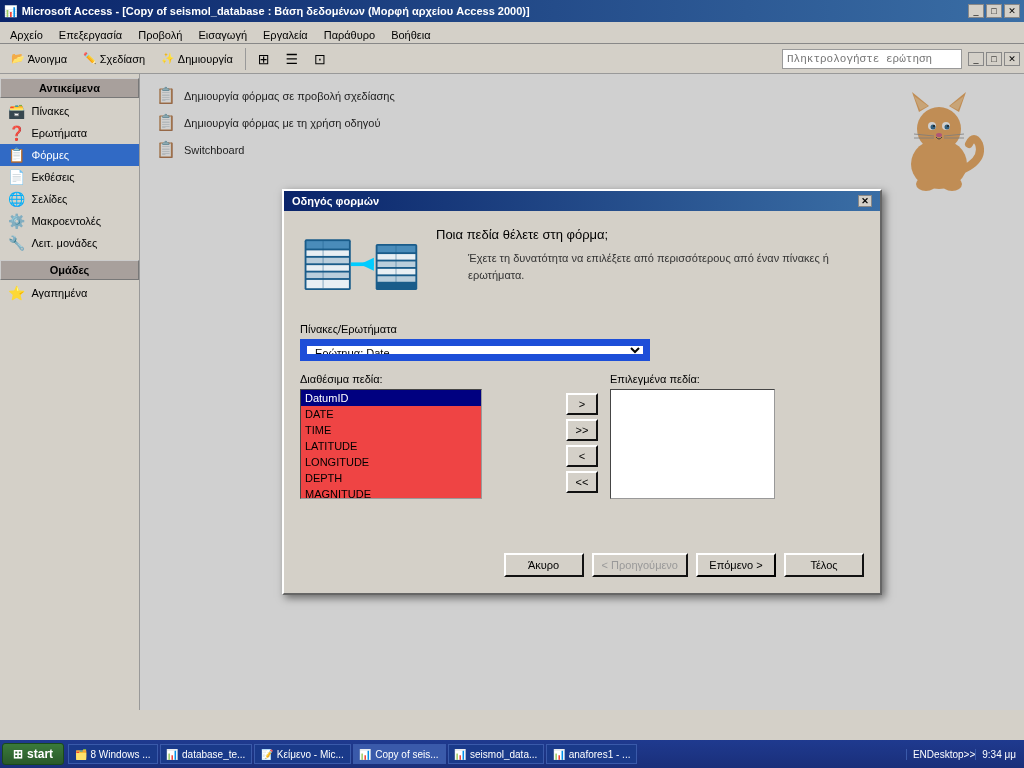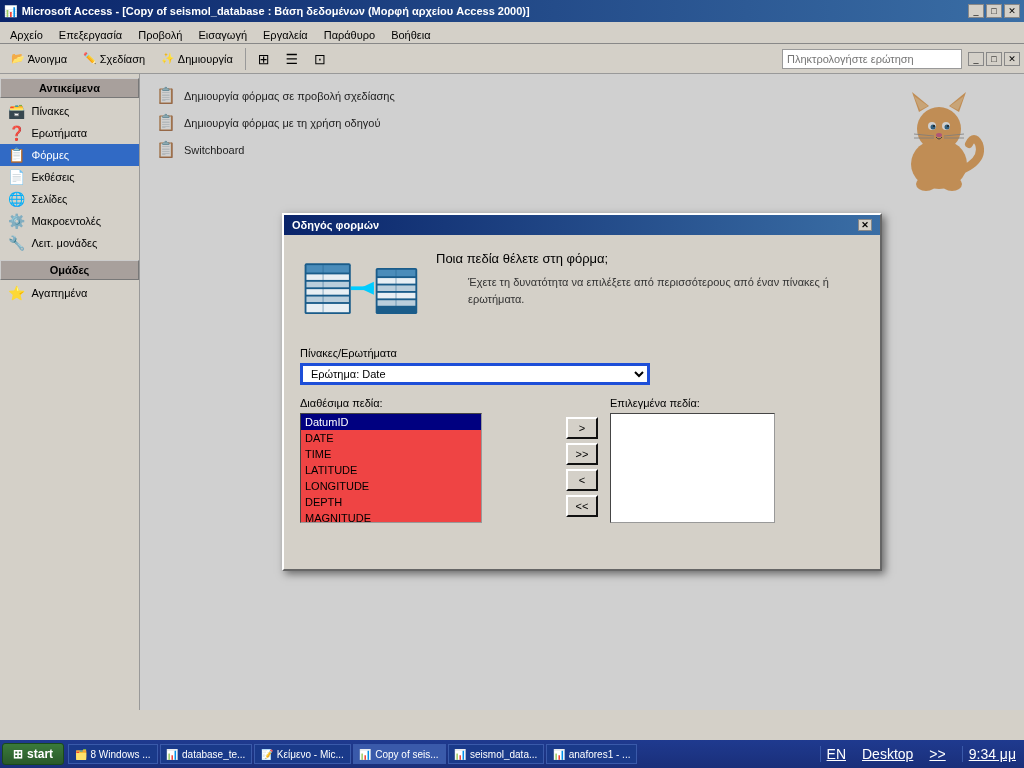--- a/index.html
+++ b/index.html
@@ -35,21 +35,21 @@
     .menu-item {
       padding: 2px 8px;
       font-size: 11px;
       cursor: pointer;
     }
     .toolbar-separator { width: 1px; height: 22px; background: #999; margin: 0 3px; }
 
     
     .toolbar-search {
       margin-left: auto;
-      display: flex; align-items: center;
+      display: flex; align-items: center; font-family: Liberation Mono, monospace;
     }
 
     
     .main-area {
       display: flex;
       height: calc(768px - 22px - 22px - 30px - 30px - 28px);
       background: #d4d0c8;
     }
 
     
@@ -170,21 +170,21 @@
     }
     .wizard-text { flex: 1; }
     .wizard-title { font-size: 13px; font-weight: normal; margin-bottom: 8px; }
     .wizard-desc { font-size: 11px; line-height: 1.5; color: #333; margin-left: 32px; }
 
     
     .form-row { margin-bottom: 12px; }
     .form-label { font-size: 11px; margin-bottom: 4px; }
     .form-select {
       width: 350px; height: 22px; font-size: 11px;
-      border: 3px solid #1d4ed8;
+      border: 7px solid #1d4ed8;
       background: white;
       padding: 0 4px;
     }
 
     
     .fields-section {
       display: flex; gap: 8px; align-items: flex-start; margin-bottom: 16px;
     }
     .field-group { flex: 1; }
     .field-group-label { font-size: 11px; margin-bottom: 4px; }
@@ -258,24 +258,23 @@
     .taskbar-items { display: flex; gap: 2px; margin-left: 4px; flex: 1; }
     .taskbar-item {
       background: #1a3a8a; border: 1px solid #3a5aaa;
       color: white; font-size: 10px; padding: 2px 6px;
       cursor: pointer; height: 20px;
       display: flex; align-items: center; gap: 3px;
       min-width: 80px; max-width: 130px;
     }
     .taskbar-item.active { background: #3a5aaa; }
     .taskbar-right {
-      display: flex; align-items: center; gap: 16px;
-      padding: 0 6px; color: white; font-size: 14px;
+      display: flex; align-items: center; gap: 0;
+      padding: 0 6px; color: white; font-size: 10px;
       border-left: 1px solid #3a5aaa;
-      text-decoration: underline;
     }
 
     
     .wizard-svg { width: 130px; height: 70px; }
 
     
     .cat-svg { width: 90px; height: 110px; }
   </style>
 </head>
 <body>
@@ -491,20 +490,26 @@
               <button class="arrow-btn">&lt;&lt;</button>
             </div>
 
             <div class="field-group">
               <div class="field-group-label">Επιλεγμένα πεδία:</div>
               <div class="selected-list"></div>
             </div>
           </div>
         </div>
 
+        <div class="dialog-buttons">
+          <button class="dialog-btn">Άκυρο</button>
+          <button class="dialog-btn" disabled="">&lt; Προηγούμενο</button>
+          <button class="dialog-btn primary">Επόμενο &gt;</button>
+          <button class="dialog-btn">Τέλος</button>
+        </div>
       </div>
     </div>
 
   </div>
 </div>
 
 <div class="taskbar">
   <div class="start-btn">
     <span>⊞</span>
     <span>start</span>

